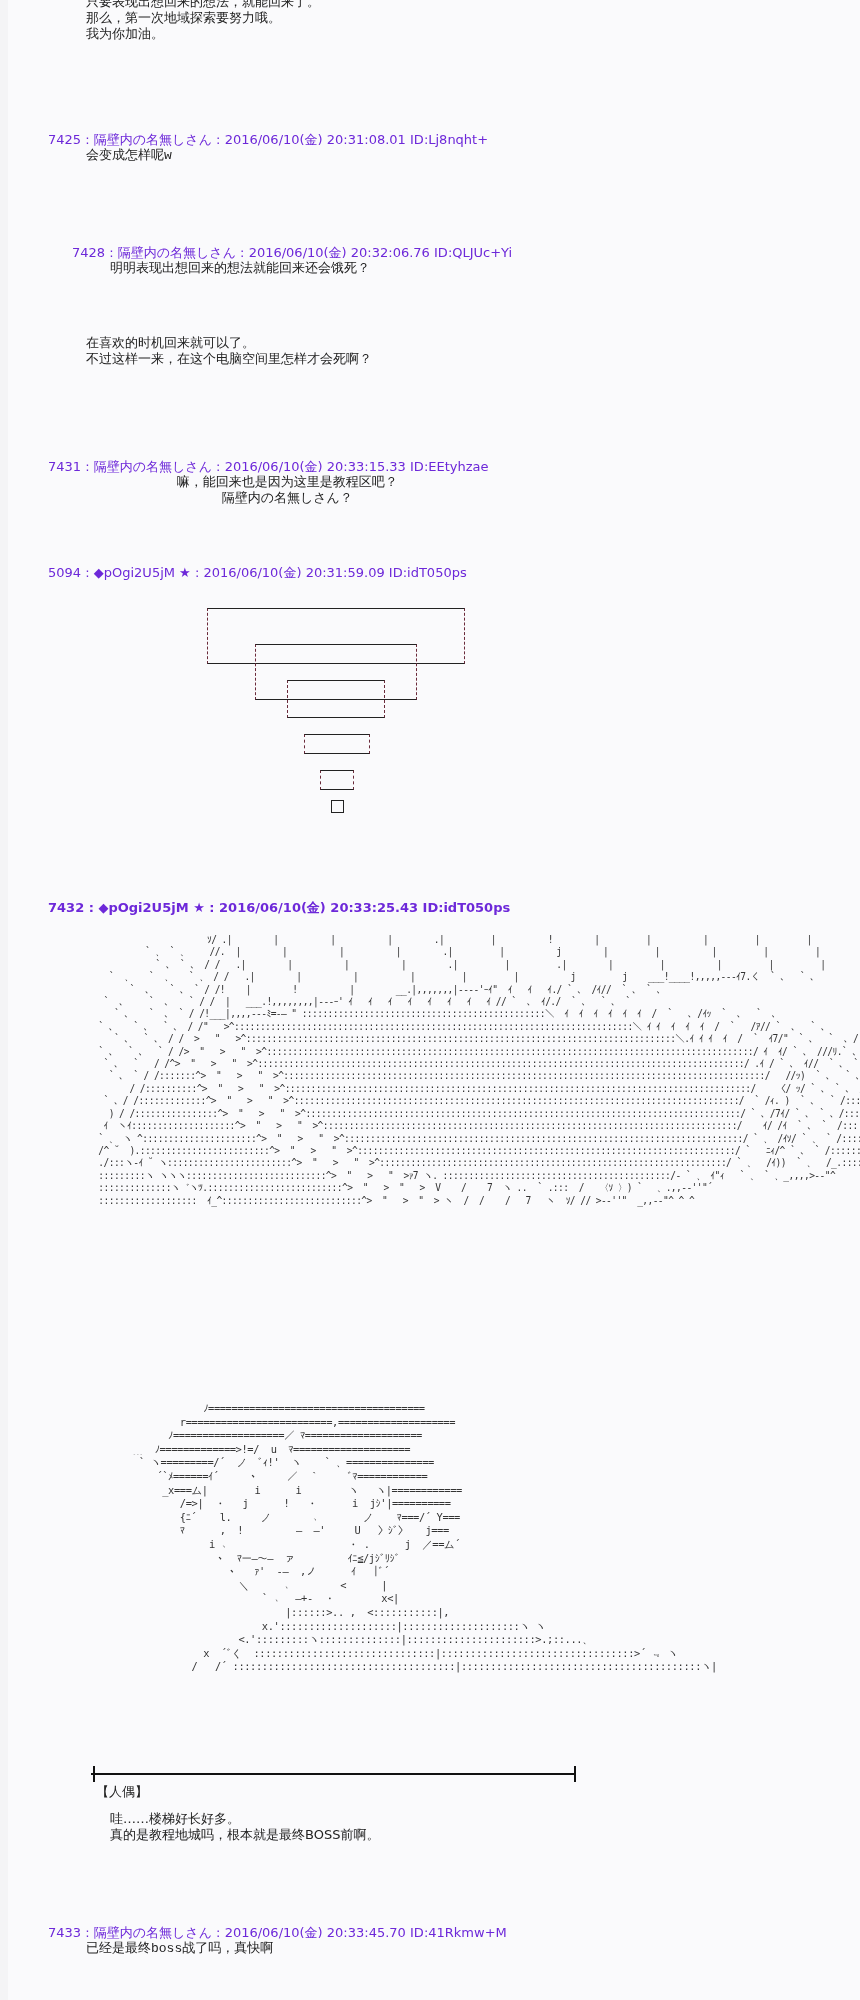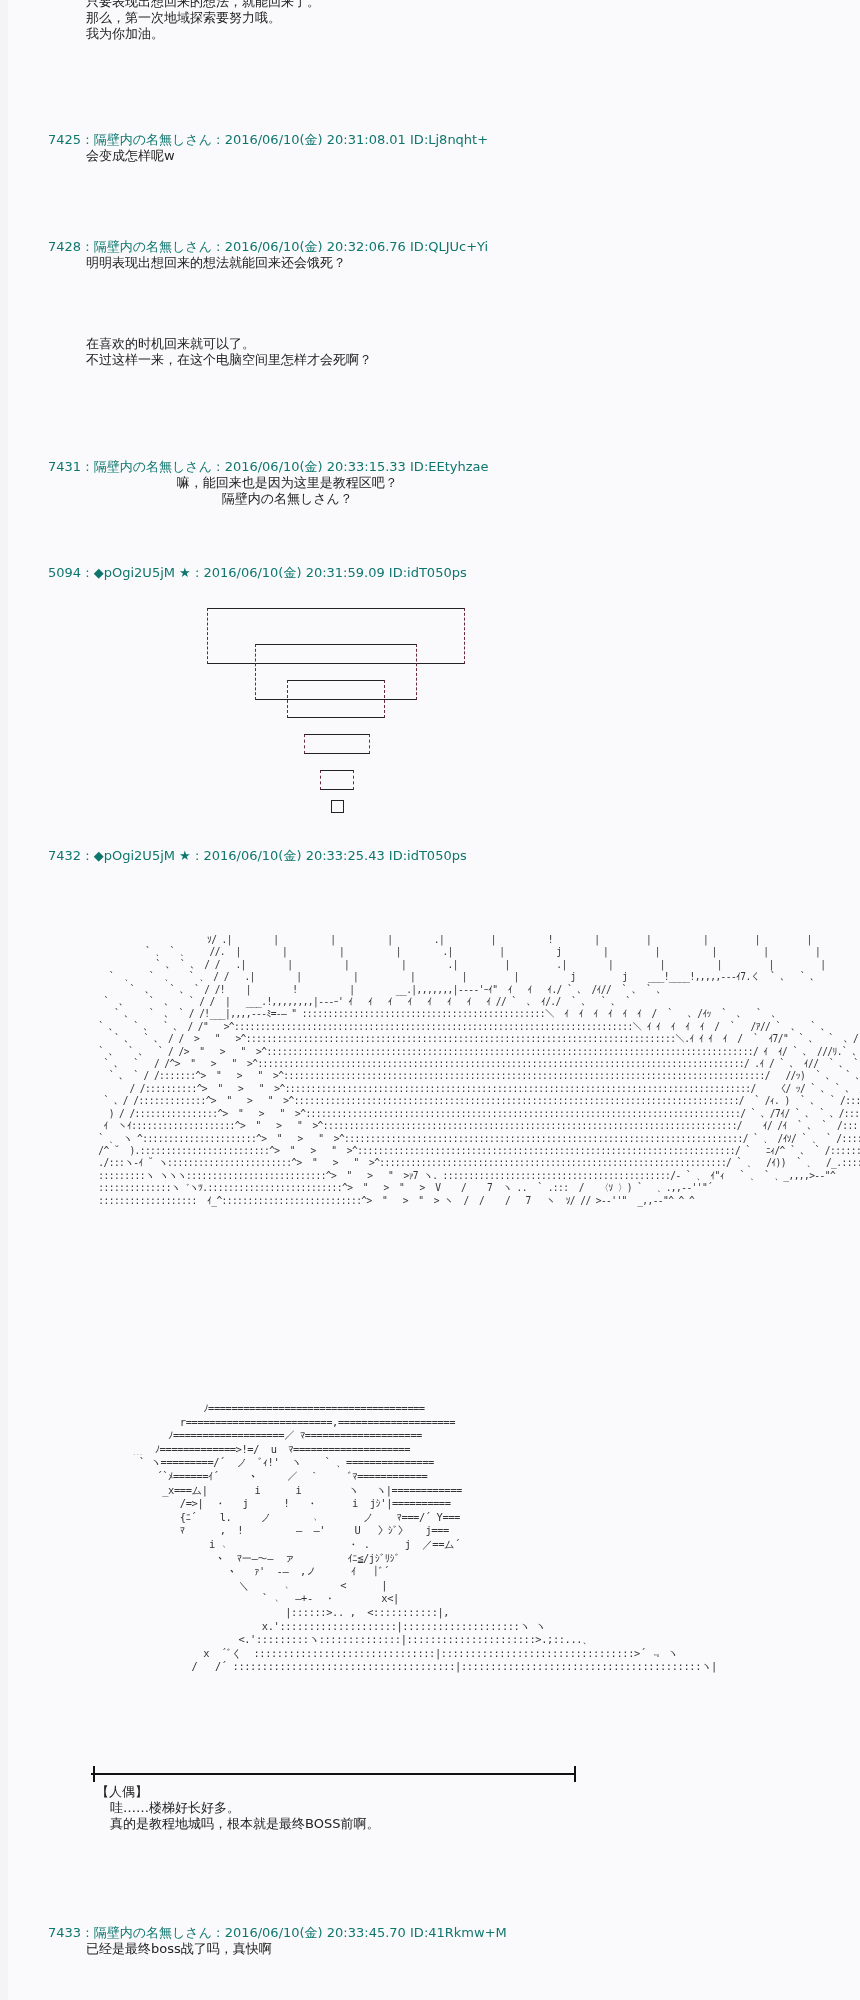--- a/index.html
+++ b/index.html
@@ -1,30 +1,30 @@
 <!DOCTYPE html>
 <html><head>
 <meta charset="utf-8">
 <style>
   html,body{margin:0;padding:0;}
   body{width:860px;height:2000px;background:#f4f4f6;position:relative;overflow:hidden;
        font-family:"DejaVu Sans","Liberation Sans",sans-serif;color:#222;}
   .panel{position:absolute;left:8px;top:0;width:852px;height:2000px;background:#fafafc;}
   .post{position:absolute;left:48px;font-size:13px;line-height:16px;}
-  .hdr{white-space:nowrap;color:#0f766e;}
+  .hdr{white-space:nowrap;color:#6d28d9;}
   .body-lines{padding-left:38px;}
-  .body-lines div{white-space:nowrap;}
+  .body-lines div{white-space:nowrap;font-family:Liberation Mono, monospace;}
   .aa{position:absolute;font-family:"DejaVu Sans Mono","Liberation Mono",monospace;
       white-space:pre;color:#333;font-size:9.6px;line-height:12.4px;letter-spacing:-0.6px;}
   .box{position:absolute;border-top:1px solid #222;border-bottom:1px solid #222;
        border-left:1px dashed #6a2a3a;border-right:1px dashed #6a2a3a;}
   .hline{position:absolute;height:1px;background:#111;}
   .tick{position:absolute;width:1px;background:#111;}
   .speaker{position:absolute;left:96px;font-size:13px;line-height:16px;}
-  .speaker .lines{padding-left:14px;}
+  .speaker .lines{padding-left:14px;margin-top:11px;}
 </style>
 </head>
 <body>
 
 <div class="panel"></div>
 
 <div class="post" style="top:-6px;left:86px;">
   <div>只要表现出想回来的想法，就能回来了。</div>
   <div>那么，第一次地域探索要努力哦。</div>
   <div>我为你加油。</div>
@@ -32,21 +32,21 @@
 
 <div class="post" style="top:132px;">
   <div class="hdr">
     <span>7425</span><span> : </span><span>隔壁内の名無しさん</span><span> : </span><span>2016/06/10(金) 20:31:08.01</span> <span>ID:Lj8nqht+</span>
   </div>
   <div class="body-lines">
     <div>会变成怎样呢w</div>
   </div>
 </div>
 
-<div class="post" style="top:239px;">
+<div class="post" style="top:245px;margin-left:24px;">
   <div class="hdr">
     <span>7428</span><span> : </span><span>隔壁内の名無しさん</span><span> : </span><span>2016/06/10(金) 20:32:06.76</span> <span>ID:QLJUc+Yi</span>
   </div>
   <div class="body-lines">
     <div>明明表现出想回来的想法就能回来还会饿死？</div>
   </div>
 </div>
 
 <div class="post" style="top:336px;">
   <div class="body-lines">
@@ -73,21 +73,21 @@
 
 <div>
   <div class="box" style="left:207px;top:608px;width:256px;height:54px;"></div>
   <div class="box" style="left:255px;top:644px;width:160px;height:54px;"></div>
   <div class="box" style="left:287px;top:680px;width:96px;height:36px;"></div>
   <div class="box" style="left:304px;top:734px;width:64px;height:18px;"></div>
   <div class="box" style="left:320px;top:770px;width:32px;height:18px;"></div>
   <div class="box" style="left:331px;top:800px;width:11px;height:11px;border-left:1px solid #222;border-right:1px solid #222;"></div>
 </div>
 
-<div class="post" style="top:848px;">
+<div class="post" style="top:900px;font-weight:bold;">
   <div class="hdr">
     <span>7432</span><span> : </span><span>◆pOgi2U5jM ★</span><span> : </span><span>2016/06/10(金) 20:33:25.43</span> <span>ID:idT050ps</span>
   </div>
 </div>
 
 <div class="aa" style="left:88px;top:934px;">                       ｿ/ .|        |          |          |        .|         |          !        |         |          |         |         |         |    |  /ｲｯ/  |
            ` 、 ` 、    //.  |        |          |          |        .|         |          j        |         |          |         |         |         |    | ｿｨ/    |
              ` 、 ` 、 / /   .|        |          |          |        .|         |         .|        |         |          |         |         |         |  ｲ/7//____|,,,
     `  、   `  、   ` 、 / /   .|        |          |          |         |         |          j         j    ___!____!,,,,,-‐‐ｲ7.く  ` 、  ` 、
         `  、   ` 、 ` / /!    |        !          |        __.|,,,,,,,|‐‐‐‐'ｰｲ"  ｲ   ｲ   ｲ./ ` 、 /ｲ//  ` 、 ` 、

